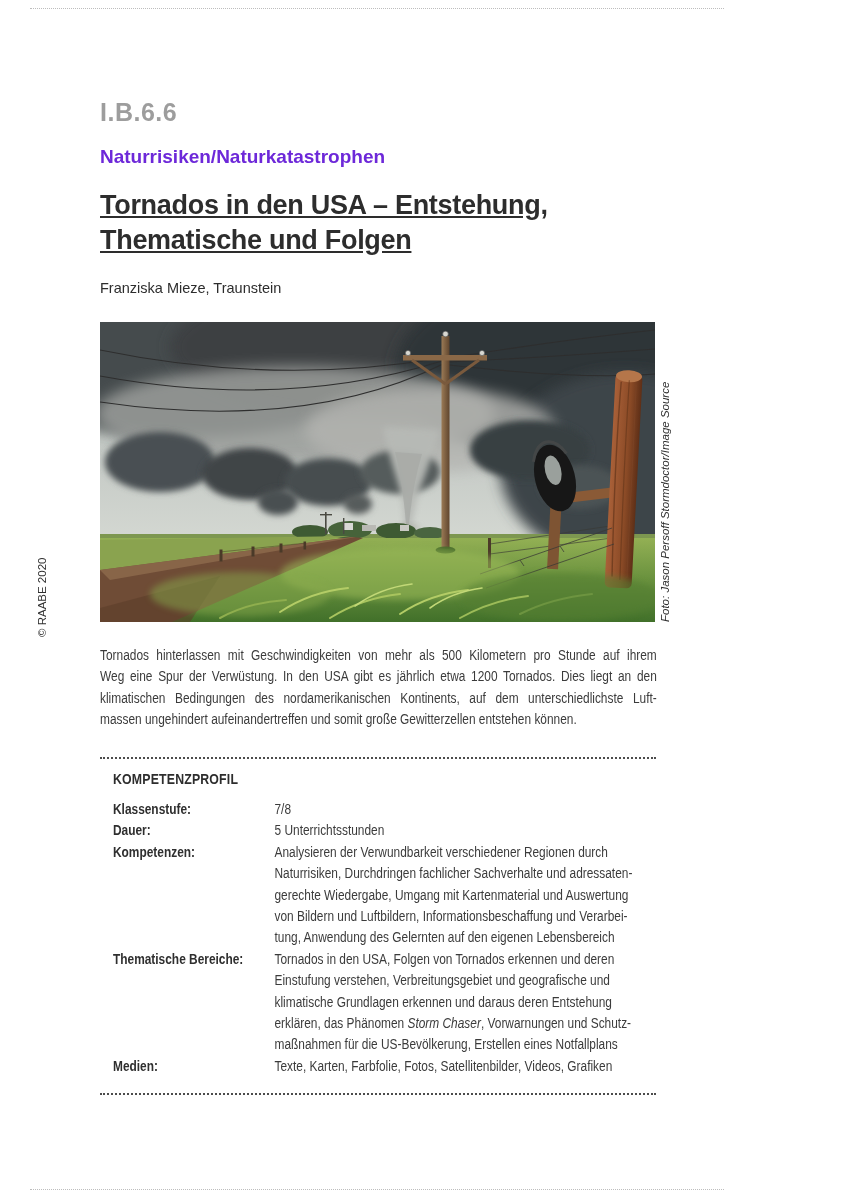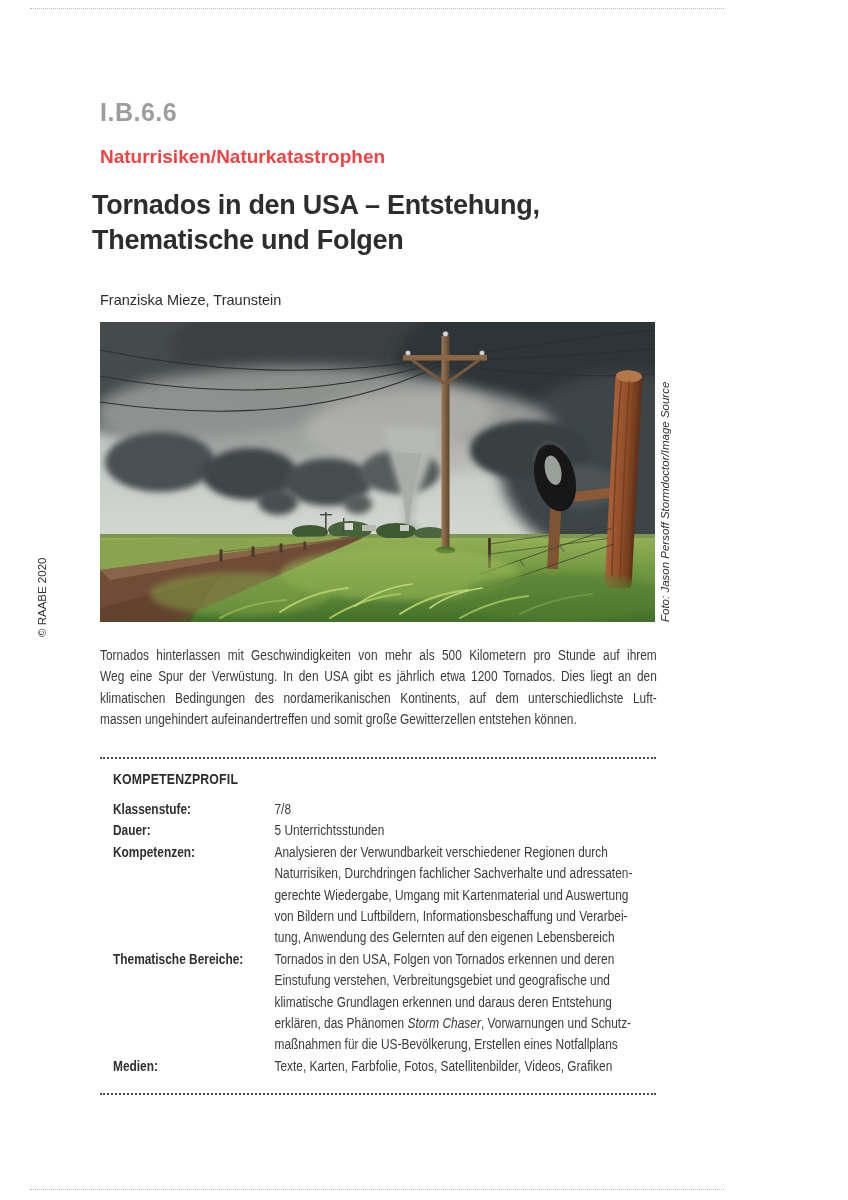--- a/index.html
+++ b/index.html
@@ -6,21 +6,21 @@
   #page {
     position:relative; width:724px; height:1200px; background:#ffffff;
     font-family:"Liberation Sans", sans-serif; color:#3b3b3b; overflow:hidden;
   }
   .abs { position:absolute; }
   .trim { border-top:1px dotted #bdbdbd; height:0; }
   .dotline { border-top:2px dotted #4c4c4c; height:0; }
   .cond { transform:scaleX(0.85); transform-origin:0 0; }
 
   .code { font-size:25px; font-weight:bold; color:#9d9d9d; letter-spacing:0.5px; }
-  .category { font-size:19px; font-weight:bold; color:#ef4444; }
+  .category { font-size:19px; font-weight:bold; color:#6d28d9; }
   .title { font-size:27px; font-weight:bold; color:#2d2d2d; line-height:35px; letter-spacing:-0.3px; }
   .author { font-size:14.5px; color:#2d2d2d; }
 
   .vert { transform:rotate(-90deg); transform-origin:0 0; font-size:11.5px; color:#2f2f2f; white-space:nowrap; }
   .credit { font-style:italic; }
 
   .intro { width:655px; font-size:14px; line-height:21.4px; color:#3b3b3b; }
   .ln { white-space:nowrap; }
   .jl { text-align:justify; text-align-last:justify; }
 
@@ -37,26 +37,26 @@
 <body>
 
 <div id="page">
 
   <div class="abs trim" style="left:30px; top:8px; width:788px;"></div>
 
   <div class="abs code" style="left:100px; top:98px;">I.B.6.6</div>
 
   <div class="abs category" style="left:100px; top:146px;">Naturrisiken/Naturkatastrophen</div>
 
-  <div class="abs title" style="left:92px; top:188px;">
+  <div class="abs title" style="left:100px; top:188px;text-decoration:underline;">
     <div>Tornados in den USA – Entstehung,</div>
     <div>Thematische und Folgen</div>
   </div>
 
-  <div class="abs author" style="left:100px; top:292px;">Franziska Mieze, Traunstein</div>
+  <div class="abs author" style="left:100px; top:280px;">Franziska Mieze, Traunstein</div>
 
   <div class="abs photo-frame" style="left:100px; top:322px;">
     <svg width="555" height="300" viewBox="0 0 555 300">
       <defs>
         <linearGradient id="sky" x1="0" y1="0" x2="0" y2="1">
           <stop offset="0" stop-color="#8f9794"></stop>
           <stop offset="0.55" stop-color="#c3c8c4"></stop>
           <stop offset="1" stop-color="#d4d8d2"></stop>
         </linearGradient>
         <linearGradient id="grass" x1="0" y1="0" x2="0" y2="1">

